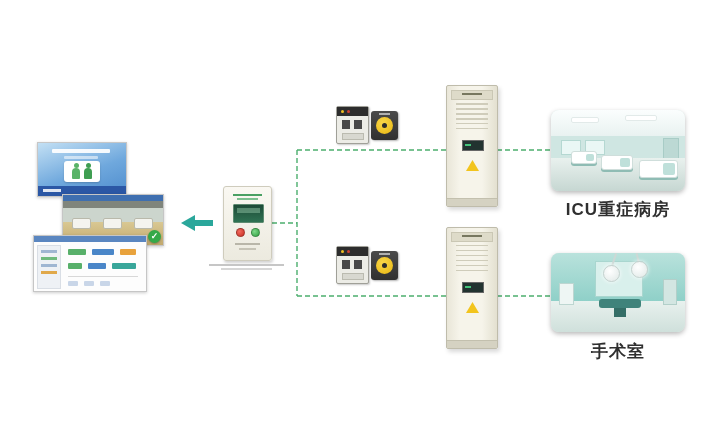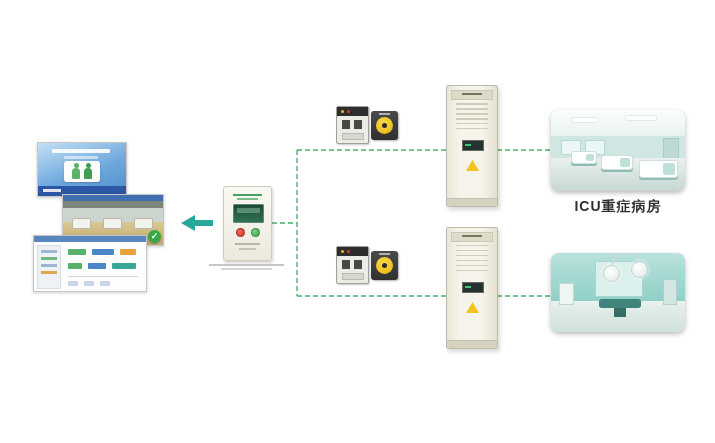--- a/index.html
+++ b/index.html
@@ -120,21 +120,21 @@
   .or .armA{left:62px;top:0;height:14px;transform:rotate(18deg);}
   .or .armB{left:86px;top:0;height:12px;transform:rotate(-14deg);}
   .or .light{position:absolute;width:15px;height:15px;border-radius:50%;background:radial-gradient(circle at 40% 35%,#ffffff,#dfe8e6);border:1px solid #c6d2cf;box-shadow:0 0 4px rgba(255,255,255,.9);}
   .or .lightA{left:52px;top:12px;} .or .lightB{left:80px;top:8px;}
   .or .table{position:absolute;left:48px;top:46px;width:42px;height:9px;background:#3f837b;border-radius:3px;}
   .or .ped{position:absolute;left:63px;top:55px;width:12px;height:9px;background:#346e67;}
   .or .eq1{position:absolute;left:8px;top:30px;width:13px;height:20px;background:#eef6f4;border:1px solid #bdd6d1;}
   .or .eq2{position:absolute;left:112px;top:26px;width:12px;height:24px;background:#d3e6e2;border:1px solid #b2cfc9;}
 
   
-  .cap{position:absolute;width:134px;text-align:center;font-weight:bold;font-size:14px;color:#2f2f2f;letter-spacing:1px;}
+  .cap{position:absolute;width:134px;text-align:center;font-weight:bold;font-size:17px;color:#2f2f2f;letter-spacing:1px;}
   .icuCap{left:551px;top:198px;}
   .orCap{left:551px;top:340px;}
 </style>
 </head>
 <body>
 
 <div class="canvas">
 
   <svg class="wires" width="715" height="443">
     <path d="M272 223 H297 M297 150 V296 M297 150 H553 M297 296 H553" fill="none" stroke="#4cae6e" stroke-width="1.4" stroke-dasharray="5 3"></path>
@@ -279,14 +279,15 @@
     <span class="floor"></span>
     <span class="arm armA"></span>
     <span class="arm armB"></span>
     <span class="light lightA"></span>
     <span class="light lightB"></span>
     <span class="eq1"></span>
     <span class="eq2"></span>
     <span class="table"></span>
     <span class="ped"></span>
   </div>
+  <div class="cap orCap">手术室</div>
 
 </div>
 
 </body></html>

